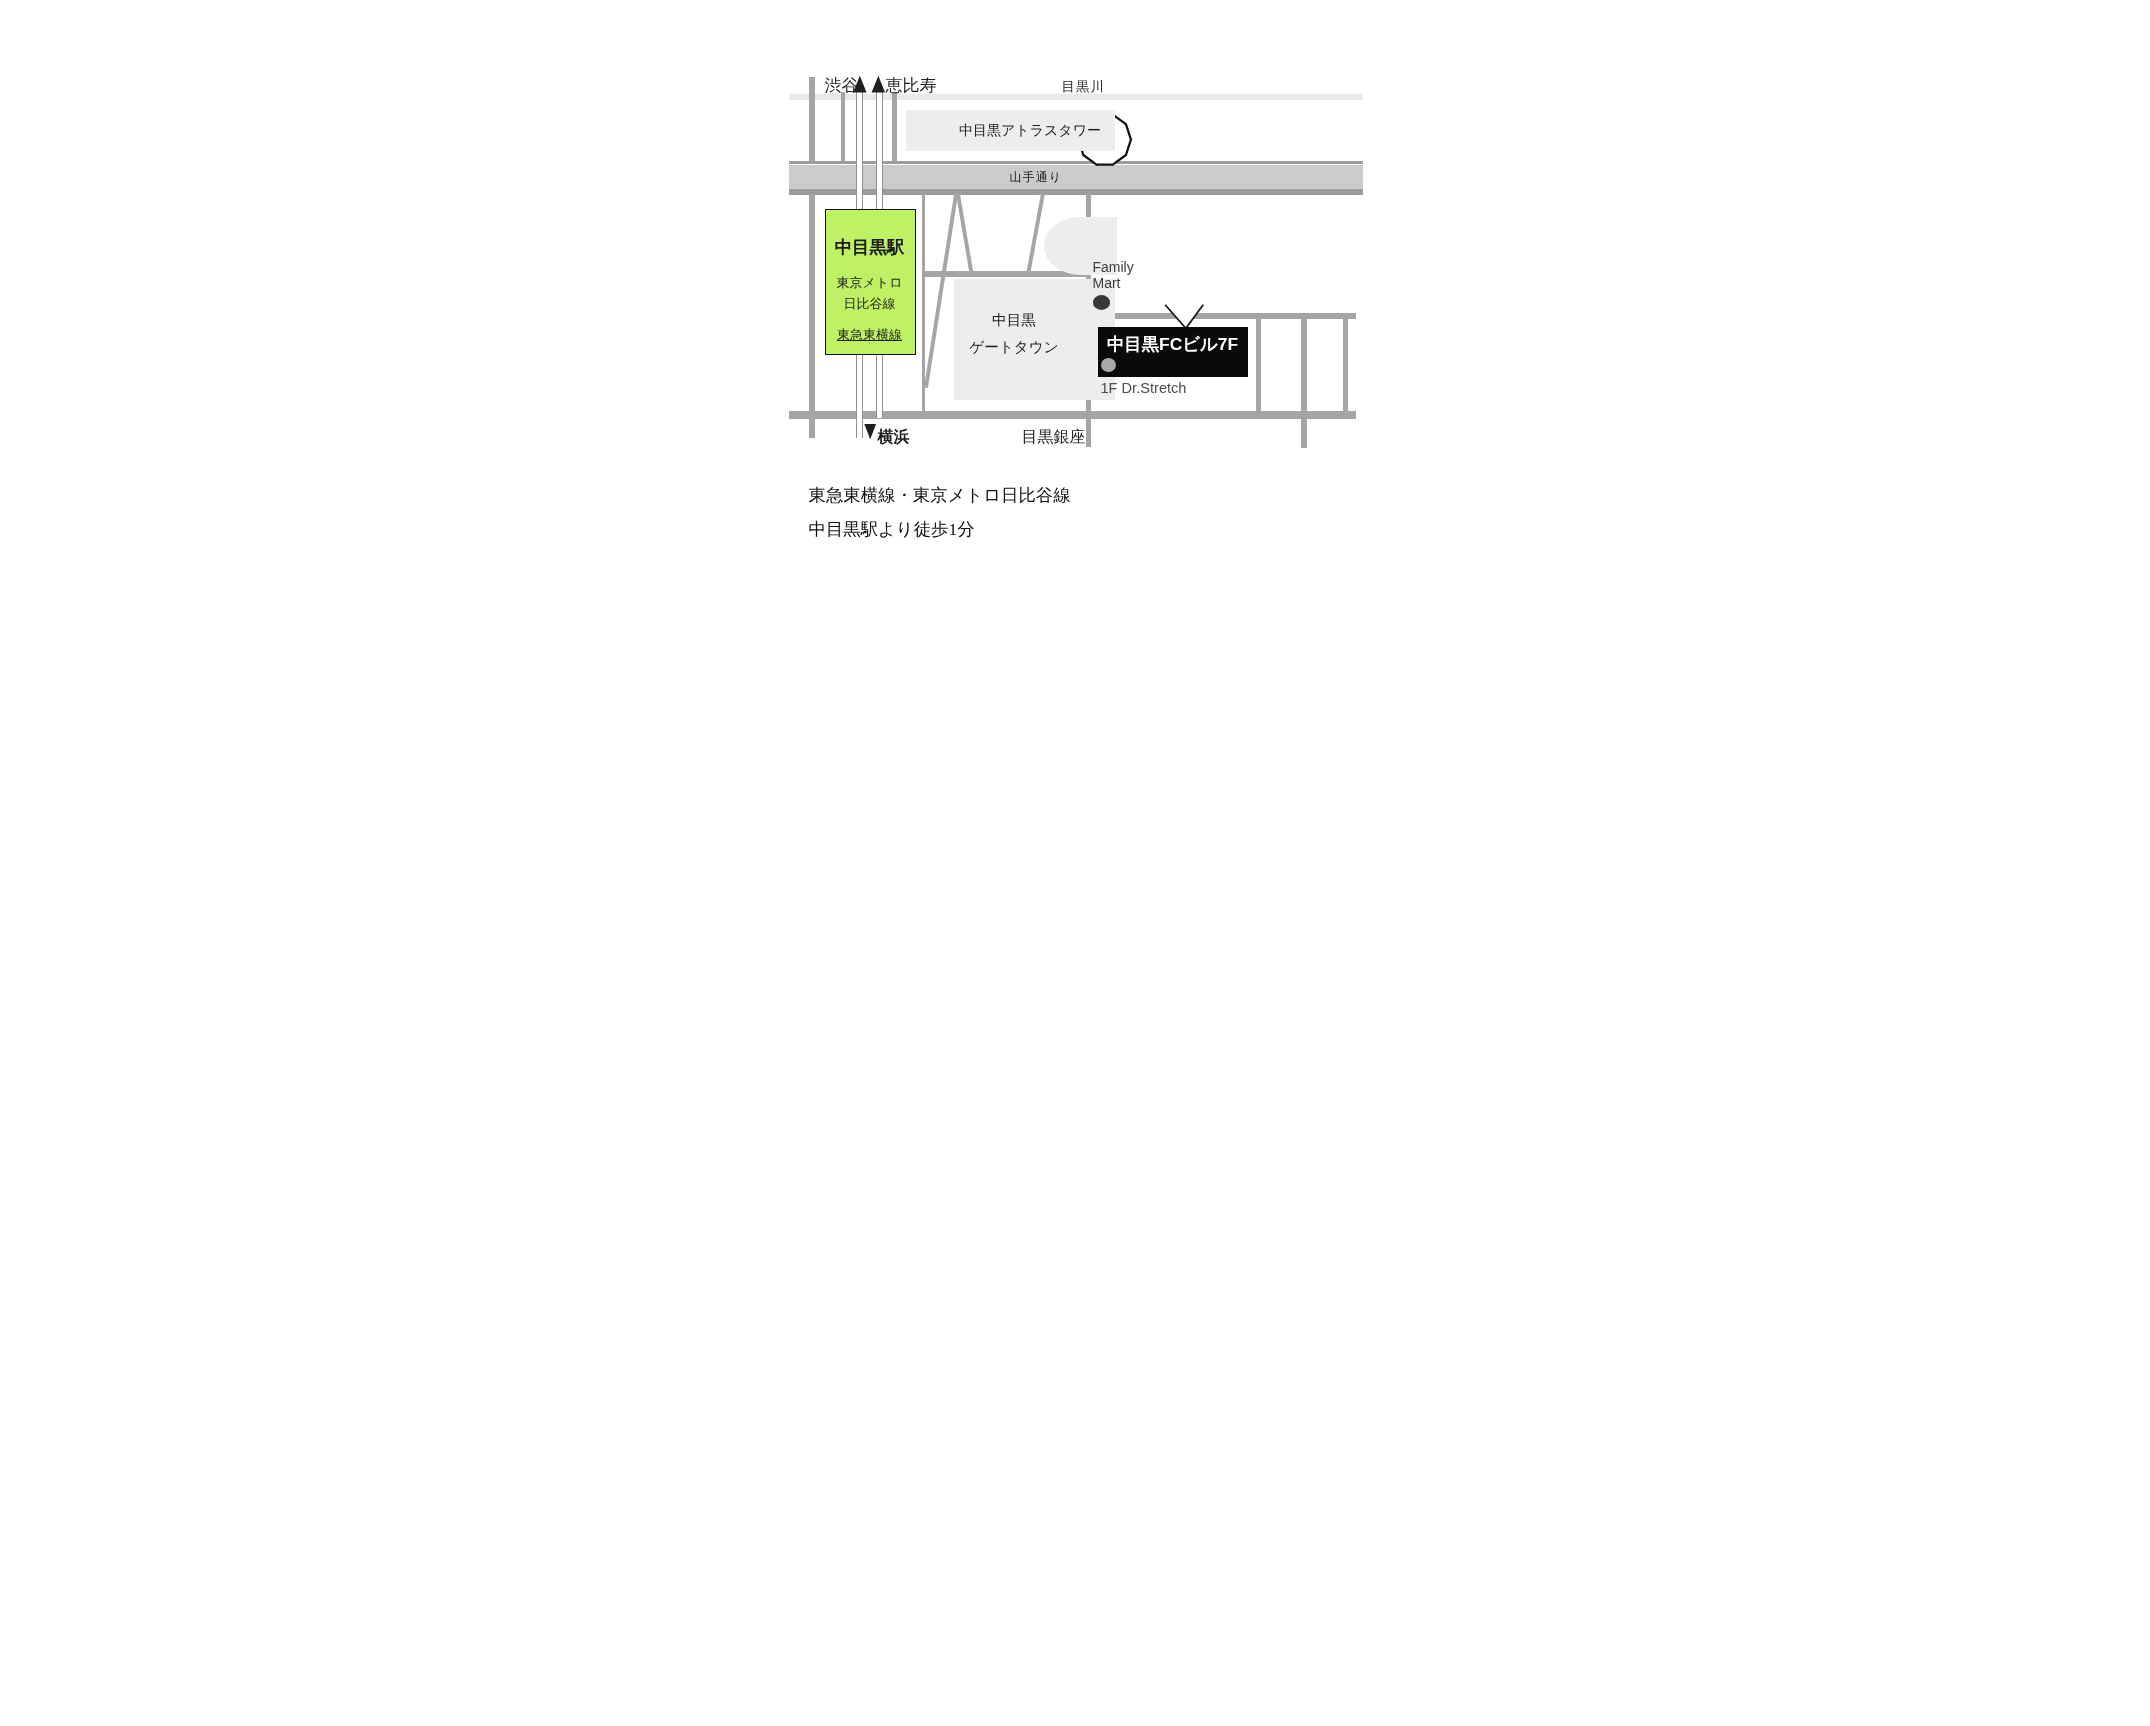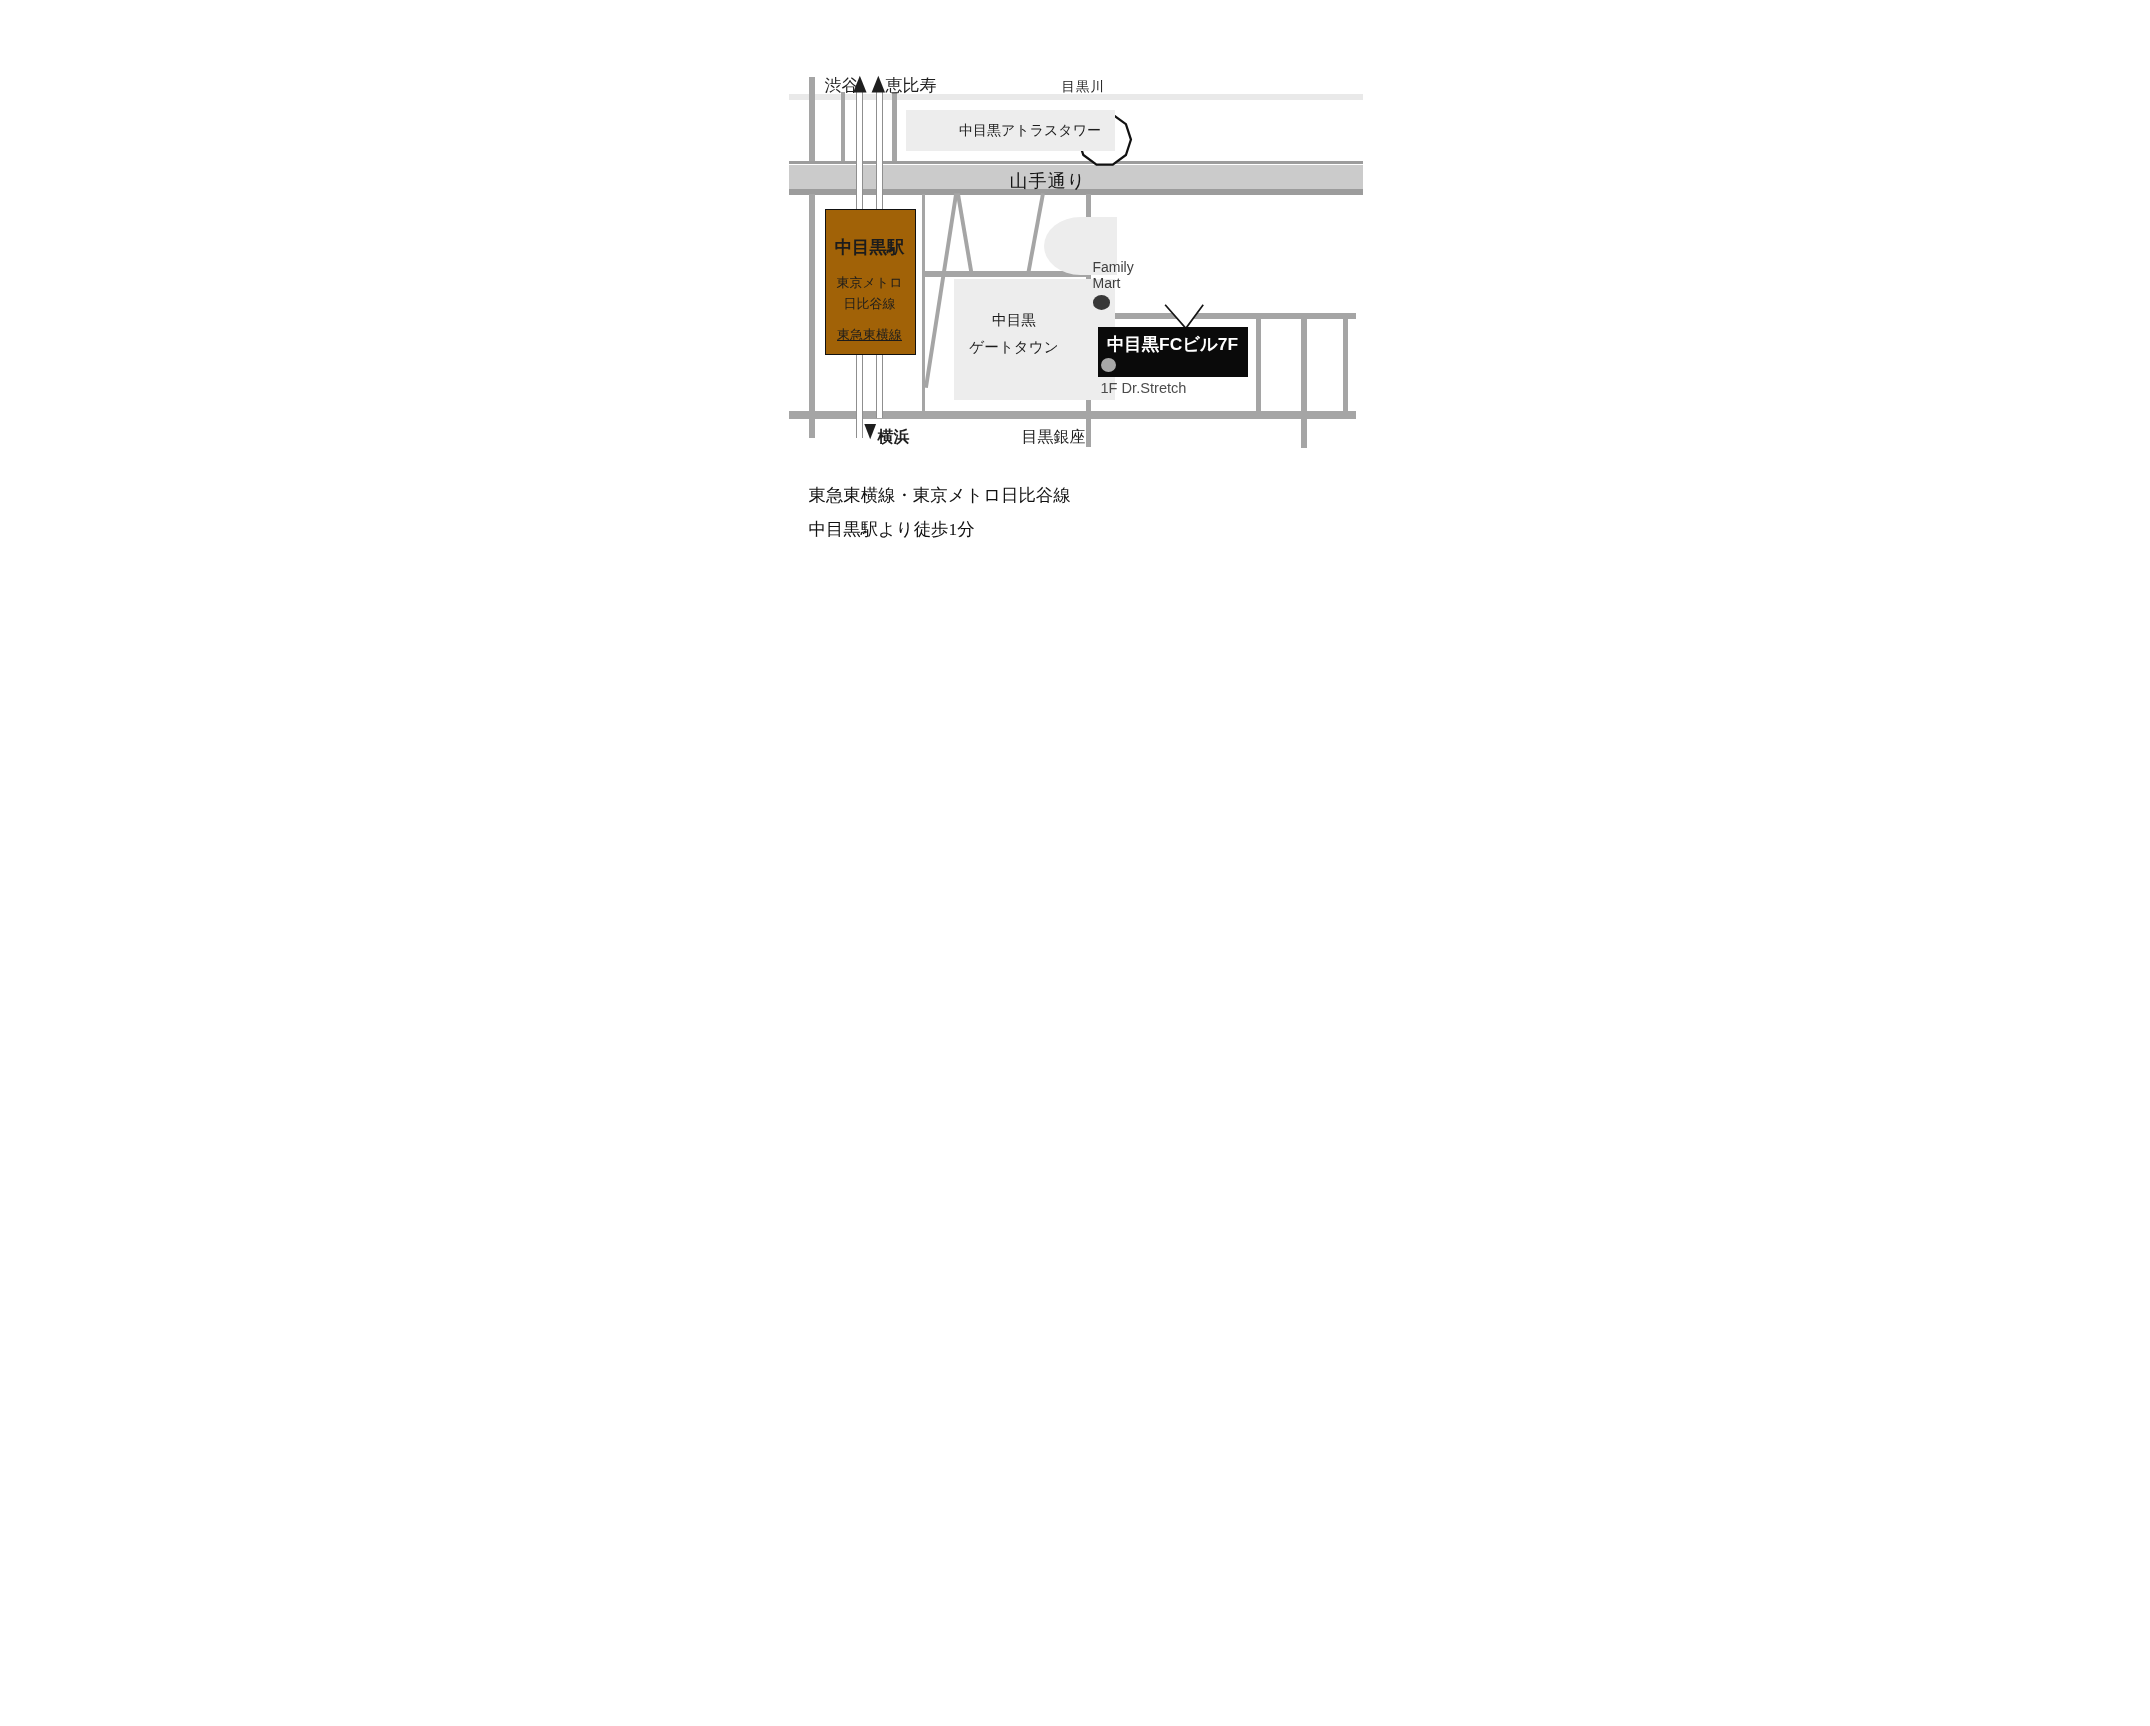--- a/index.html
+++ b/index.html
@@ -30,41 +30,41 @@
   #bottom-road{left:72px;top:411px;width:567px;height:7.8px;}
   #rail-1{left:139px;top:90px;width:7.8px;height:348px;}
   #rail-2{left:159px;top:90px;width:7.8px;height:328px;}
   
   #atlas{left:189px;top:110px;width:169px;height:41px;display:flex;align-items:center;justify-content:center;
          font-size:14px;color:#1c1c1c;}
   #dshape{left:327px;top:217px;width:33px;height:58px;border-radius:50% 0 0 50%;}
   #gatetown{left:237px;top:279px;width:121px;height:121px;font-size:14.6px;color:#1c1c1c;text-align:center;}
   #gatetown .gt1{position:absolute;left:0;top:32px;width:121px;}
   #gatetown .gt2{position:absolute;left:0;top:59px;width:121px;}
-  #station{left:108px;top:209px;width:91px;height:146px;background:#a16207;border:1.7px solid #111111;
+  #station{left:108px;top:209px;width:91px;height:146px;background:#bef264;border:1.7px solid #111111;
            box-sizing:border-box;text-align:center;color:#1c1c1c;}
   #station .st-name{position:absolute;left:0;top:25px;width:88px;font-size:17.4px;font-weight:bold;}
   #station .st-l1{position:absolute;left:0;top:64px;width:88px;font-size:13px;}
   #station .st-l2{position:absolute;left:0;top:85px;width:88px;font-size:13px;}
   #station .st-l3{position:absolute;left:0;top:116px;width:88px;font-size:13px;text-decoration:underline;}
   #fc-box{left:381px;top:327px;width:150px;height:50px;background:#0a0a0a;}
   #fc-box .fc-text{position:absolute;left:0;top:4.5px;width:150px;text-align:center;color:#ffffff;
                    font-weight:bold;font-size:17.4px;}
   #fc-dot{left:384px;top:358px;width:15px;height:14px;border-radius:50%;background:#a8a8a8;}
   #family-dot{left:376px;top:295px;width:17px;height:14.6px;border-radius:50%;background:#383838;}
   
   #bubble{left:444px;top:217px;width:202px;height:89px;background:#ffffff;border:1.7px solid #151515;
           border-radius:10px;box-sizing:border-box;}
   #varies{position:absolute;left:11.2px;top:7.8px;font-size:42px;letter-spacing:4.5px;color:#222222;font-weight:400;}
   #prime{position:absolute;left:12.3px;top:54px;font-size:23.5px;letter-spacing:5px;color:#222222;font-weight:400;}
   
   #lbl-shibuya{left:108px;top:74px;font-size:17px;}
   #lbl-ebisu{left:169px;top:74px;font-size:17px;}
   #lbl-megurogawa{left:345px;top:78px;font-size:13.4px;letter-spacing:1.1px;}
-  #lbl-yamate{left:293px;top:169px;font-size:18px;letter-spacing:1.1px;color:#141414;}
+  #lbl-yamate{left:293px;top:169px;font-size:12px;letter-spacing:1.1px;color:#141414;}
   #lbl-family{left:376px;top:259px;font-size:14px;line-height:16px;color:#3e3e3e;}
   #lbl-stretch{left:384px;top:380px;font-size:14.6px;color:#4c4c4c;}
   #lbl-yokohama{left:161px;top:427px;font-size:16px;font-weight:bold;}
   #lbl-ginza{left:305px;top:427px;font-size:16px;}
   .caption{position:absolute;left:72px;color:#111111;font-family:"Liberation Serif",serif;font-size:17.4px;margin-left:20px;}
   #caption-1{top:483px;}
   #caption-2{top:517px;}
 </style>
 </head>
 <body>

